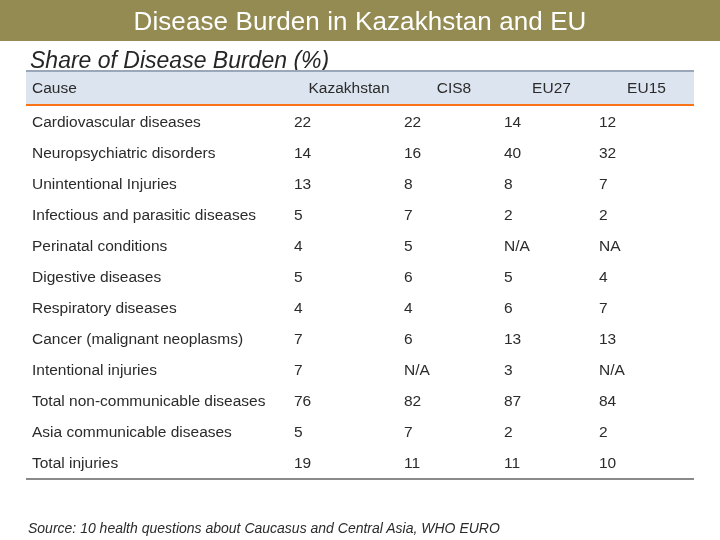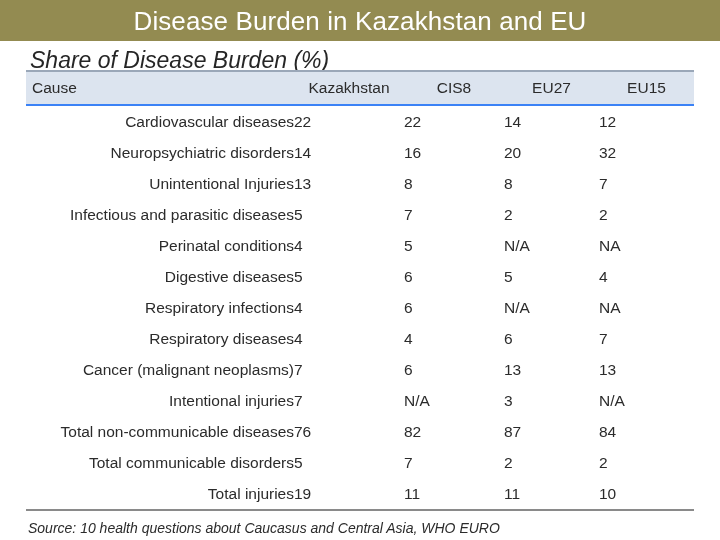--- a/index.html
+++ b/index.html
@@ -65,40 +65,40 @@
   table.data thead tr {
     background: #dce4ef;
   }
   table.data thead th {
     font-weight: 400;
     font-size: 15.5px;
     color: #2b2b2b;
     height: 32px;
     padding: 0;
     border-top: 2px solid #9aa7b8;
-    border-bottom: 2px solid #3b82f6;
+    border-bottom: 2px solid #f97316;
     vertical-align: middle;
   }
   table.data thead th.cause-head {
     text-align: left;
     padding-left: 6px;
   }
   table.data thead th.num-head {
     text-align: center;
   }
   table.data tbody td {
     font-size: 15.5px;
     color: #2b2b2b;
     height: 31px;
     padding: 0;
     vertical-align: middle;
     border: none;
   }
   table.data tbody td.cause {
-    text-align: right;
+    text-align: left;
     padding-left: 6px;
   }
   table.data tbody td.num {
   }
   table.data tbody tr:last-child td {
     border-bottom: 2px solid #8a8a8a;
   }
   
   col.c-cause { width: 268px; }
   col.c-n1    { width: 110px; }
@@ -150,21 +150,21 @@
           <td class="cause">Cardiovascular diseases</td>
           <td class="num">22</td>
           <td class="num">22</td>
           <td class="num">14</td>
           <td class="num">12</td>
         </tr>
         <tr>
           <td class="cause">Neuropsychiatric disorders</td>
           <td class="num">14</td>
           <td class="num">16</td>
-          <td class="num">20</td>
+          <td class="num">40</td>
           <td class="num">32</td>
         </tr>
         <tr>
           <td class="cause">Unintentional Injuries</td>
           <td class="num">13</td>
           <td class="num">8</td>
           <td class="num">8</td>
           <td class="num">7</td>
         </tr>
         <tr>
@@ -180,27 +180,20 @@
           <td class="num">5</td>
           <td class="num">N/A</td>
           <td class="num">NA</td>
         </tr>
         <tr>
           <td class="cause">Digestive diseases</td>
           <td class="num">5</td>
           <td class="num">6</td>
           <td class="num">5</td>
           <td class="num">4</td>
-        </tr>
-        <tr>
-          <td class="cause">Respiratory infections</td>
-          <td class="num">4</td>
-          <td class="num">6</td>
-          <td class="num">N/A</td>
-          <td class="num">NA</td>
         </tr>
         <tr>
           <td class="cause">Respiratory diseases</td>
           <td class="num">4</td>
           <td class="num">4</td>
           <td class="num">6</td>
           <td class="num">7</td>
         </tr>
         <tr>
           <td class="cause">Cancer (malignant neoplasms)</td>
@@ -217,21 +210,21 @@
           <td class="num">N/A</td>
         </tr>
         <tr>
           <td class="cause">Total non-communicable diseases</td>
           <td class="num">76</td>
           <td class="num">82</td>
           <td class="num">87</td>
           <td class="num">84</td>
         </tr>
         <tr>
-          <td class="cause">Total communicable disorders</td>
+          <td class="cause">Asia communicable diseases</td>
           <td class="num">5</td>
           <td class="num">7</td>
           <td class="num">2</td>
           <td class="num">2</td>
         </tr>
         <tr>
           <td class="cause">Total injuries</td>
           <td class="num">19</td>
           <td class="num">11</td>
           <td class="num">11</td>

